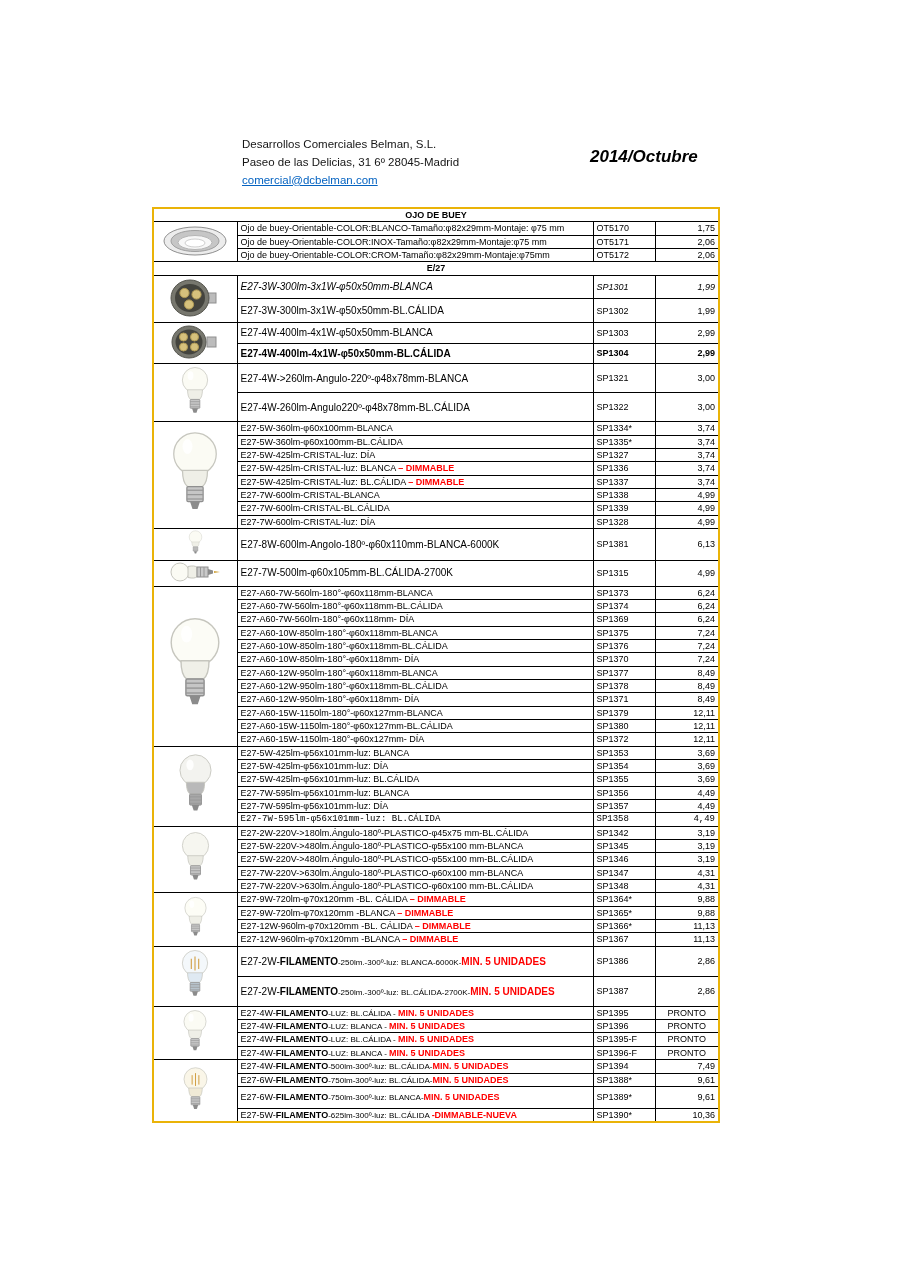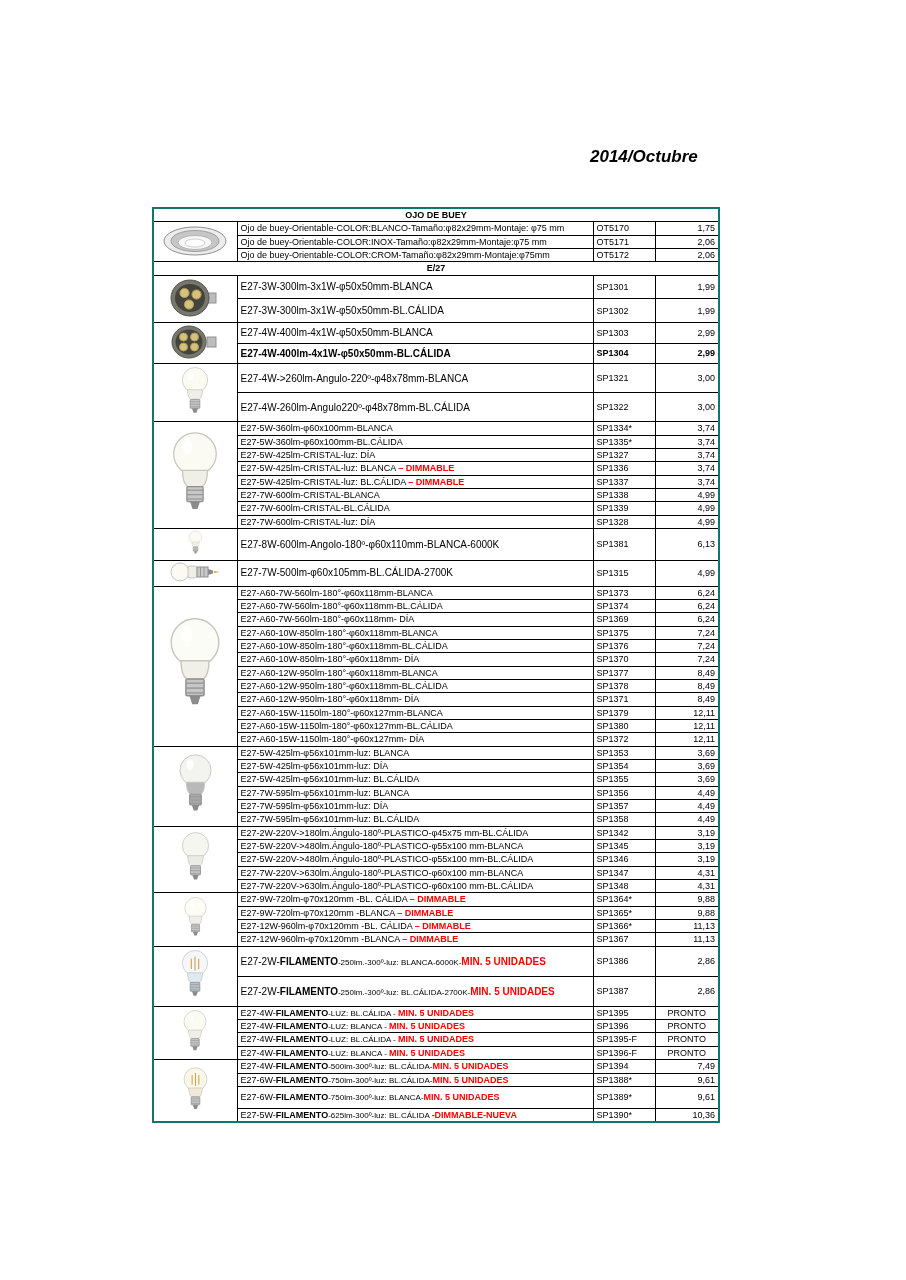--- a/index.html
+++ b/index.html
@@ -11,21 +11,21 @@
   .doc-header { position: absolute; left: 152px; top: 110px; width: 566px; height: 96px; }
   .logo { position: absolute; left: 0; top: 2px; width: 88px; text-align: center; }
   .logo-text { font-size: 10px; letter-spacing: 2px; color: #6d6e66; margin-top: 1px; white-space: nowrap; }
   .logo-sub { font-size: 5px; color: #8a8a82; border-top: 1px solid #9aa59a; margin: 1px 4px 0 4px; padding-top: 1px; white-space: nowrap; overflow: hidden; }
   .company-block { position: absolute; left: 90px; top: 26px; font-size: 11.5px; line-height: 1.55; color: #151515; }
   .company-email { color: #0563c1; text-decoration: underline; font-size: 11.5px; cursor: pointer; }
   .doc-date { position: absolute; left: 438px; top: 37px; font-size: 17px; font-weight: 700; font-style: italic; }
 
   
   .price-table { position: absolute; left: 152px; top: 207px; width: 566px;
-                 border-collapse: collapse; table-layout: fixed; border: 2px solid #0f766e; }
+                 border-collapse: collapse; table-layout: fixed; border: 2px solid #eab308; }
   .price-table td { border: 1px solid #000; padding: 1px 3px; font-size: 9px; line-height: 1.15;
                     vertical-align: middle; overflow: hidden; white-space: nowrap; }
   .section-header { text-align: center; font-weight: 700; font-size: 10px; padding: 2px 0;
                     border-top: 2px solid #000; border-bottom: 1px solid #000; }
   .img-cell { text-align: center; vertical-align: middle; padding: 1px; }
   .desc-cell.lg { font-size: 10px; }
   .code-cell { padding-left: 4px; }
   .price-cell { text-align: right; padding-right: 5px; }
   .price-cell.center { text-align: center; }
 
@@ -33,20 +33,25 @@
   .sg-b { font-weight: 700; }
   .sg-sn { font-size: 8px; }
   .sg-rb { color: #ff0000; font-weight: 700; }
 </style>
 </head>
 <body>
 
 <div class="page">
 
   <header class="doc-header">
+    <div class="company-block">
+      <div>Desarrollos Comerciales Belman, S.L.</div>
+      <div>Paseo de las Delicias, 31 6º  28045-Madrid</div>
+      <a class="company-email">comercial@dcbelman.com</a>
+    </div>
     <div class="doc-date">2014/Octubre</div>
   </header>
 
   <table class="price-table">
     <colgroup>
       <col style="width:84px">
       <col style="width:356px">
       <col style="width:62px">
       <col style="width:64px">
     </colgroup>
@@ -71,21 +76,21 @@
           <td class="price-cell">2,06</td>
         </tr>
         <tr style="height: 13px;">
           <td class="desc-cell"><span class="sg-n">Ojo de buey-Orientable-COLOR:CROM-Tamaño:φ82x29mm-Montaje:φ75mm</span></td>
           <td class="code-cell">OT5172</td>
           <td class="price-cell">2,06</td>
         </tr>
         <tr>
           <td colspan="4" class="section-header">E/27</td>
         </tr>
-        <tr style="height: 23px;">
+        <tr style="height: 23px; font-style: italic;">
           <td rowspan="2" class="img-cell"><svg width="52" height="42" viewBox="0 0 52 42">
     <rect x="38" y="16" width="9" height="10" fill="#bcbcbc" stroke="#8f8f8f"></rect>
     <ellipse cx="21" cy="21" rx="19" ry="18" fill="#77776e" stroke="#55554e"></ellipse>
     <ellipse cx="21" cy="21" rx="15" ry="14" fill="#44443e"></ellipse>
     <circle cx="15.5" cy="16" r="4.6" fill="#d6c17c" stroke="#b19a55"></circle>
     <circle cx="27.5" cy="17.5" r="4.6" fill="#d6c17c" stroke="#b19a55"></circle>
     <circle cx="20" cy="27.5" r="4.6" fill="#d6c17c" stroke="#b19a55"></circle>
   </svg></td>
           <td class="desc-cell lg"><span class="sg-n">E27-3W-300lm-3x1W-φ50x50mm-BLANCA</span></td>
           <td class="code-cell">SP1301</td>
@@ -312,21 +317,21 @@
         <tr style="height: 12px;">
           <td class="desc-cell"><span class="sg-n">E27-7W-595lm-φ56x101mm-luz: BLANCA</span></td>
           <td class="code-cell">SP1356</td>
           <td class="price-cell">4,49</td>
         </tr>
         <tr style="height: 12px;">
           <td class="desc-cell"><span class="sg-n">E27-7W-595lm-φ56x101mm-luz: DÍA</span></td>
           <td class="code-cell">SP1357</td>
           <td class="price-cell">4,49</td>
         </tr>
-        <tr style="height: 12px;">
+        <tr style="height: 12px; font-family: Liberation Mono, monospace;">
           <td class="desc-cell"><span class="sg-n">E27-7W-595lm-φ56x101mm-luz: BL.CÁLIDA</span></td>
           <td class="code-cell">SP1358</td>
           <td class="price-cell">4,49</td>
         </tr>
         <tr style="height: 12px; border-radius: 6px;">
           <td rowspan="5" class="img-cell"><svg width="31" height="54" viewBox="0 0 40 70">
     <circle cx="20" cy="19" r="17" fill="#f6f6f0" stroke="#c6c6be" stroke-width="1"></circle>
 
     <path d="M10 32 Q10 42 14 45 L26 45 Q30 42 30 32 Z" fill="#ebebE3" stroke="#c6c6be" stroke-width="1"></path>
     <rect x="13.5" y="45" width="13" height="12" rx="1" fill="#c6c6c6" stroke="#8f8f8f"></rect>

